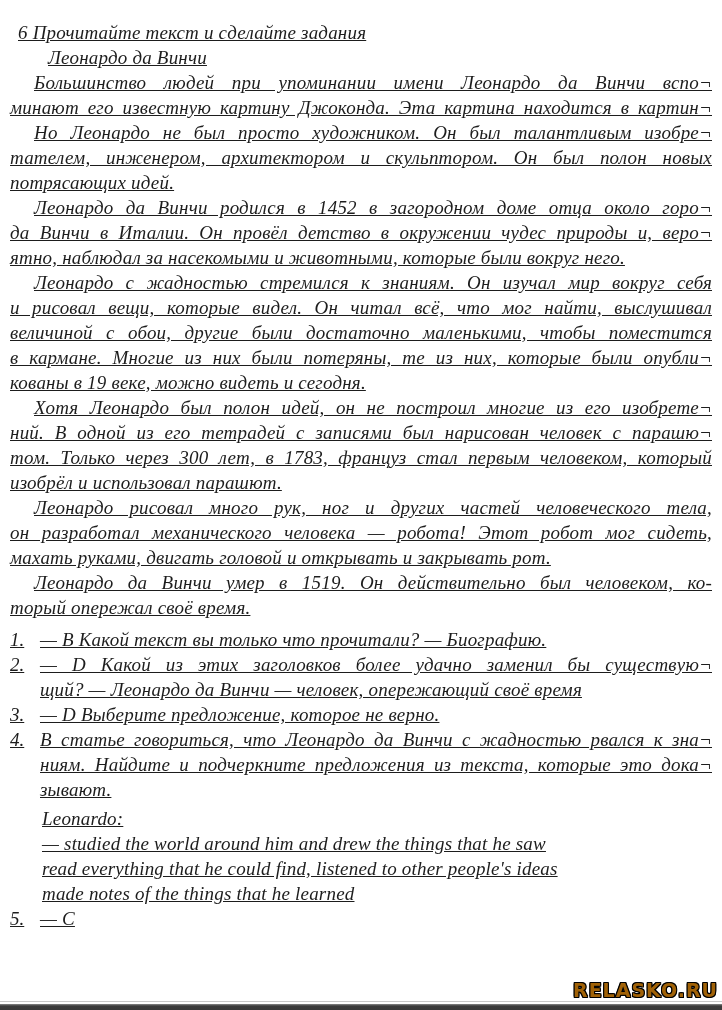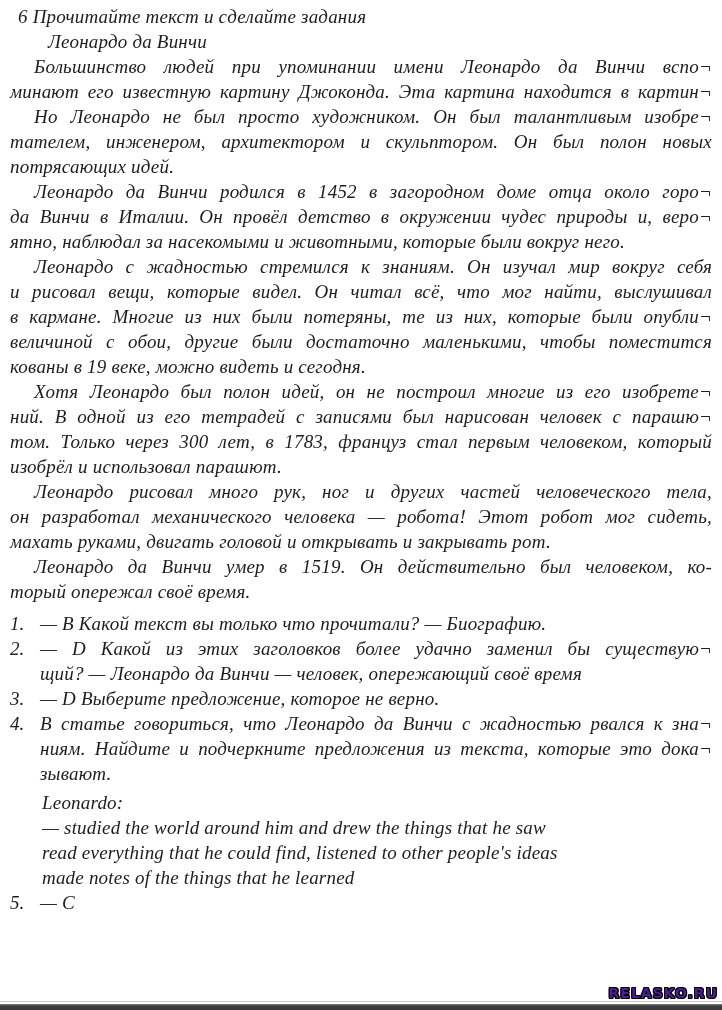--- a/index.html
+++ b/index.html
@@ -7,22 +7,23 @@
     width: 722px; height: 1010px;
     background: #ffffff;
     position: relative;
     overflow: hidden;
     font-family: "Liberation Serif", "DejaVu Serif", serif;
     font-style: italic;
     color: #1d1d1d;
   }
   .page {
     position: absolute; inset: 0;
-    padding: 4px 10px 0 10px;
+    padding: 20px 10px 0 10px;
     box-sizing: border-box;
+    text-decoration: underline;
   }
   .line {
     font-size: 19px;
     line-height: 25px;
     letter-spacing: 0.2px;
     white-space: normal;
   }
   .line.j {
     text-align: justify;
     text-align-last: justify;
@@ -35,22 +36,22 @@
   .tasks { margin-top: 7px; }
   .task-item { display: flex; }
   .task-num { flex: 0 0 30px; font-size: 19px; line-height: 25px; }
   .task-body { flex: 1; min-width: 0; }
   .answer-block { margin-top: 4px; margin-left: 32px; }
   .task5 { display: flex; }
   .watermark {
     position: absolute; right: 4px; bottom: 9px;
     font-family: "DejaVu Sans", sans-serif;
     font-style: normal; font-weight: bold;
-    font-size: 14px; letter-spacing: 1px;
-    color: #4c1d95;
+    font-size: 19px; letter-spacing: 1px;
+    color: #a16207;
     text-shadow:
       -1px -1px 0 #000, 1px -1px 0 #000,
       -1px  1px 0 #000, 1px  1px 0 #000,
        0   -1px 0 #000, 0    1px 0 #000,
       -1px  0   0 #000, 1px  0   0 #000;
   }
   .bottom-bar {
     position: absolute; left: 0; right: 0; bottom: 0;
     height: 9px;
     background: linear-gradient(to bottom, #c9c9c9 0px, #c9c9c9 1px, #ffffff 1px, #ffffff 3px, #8a8a8a 3px, #3c3c3c 5px, #3a3a3a 100%);
@@ -76,22 +77,22 @@
         <div class="line">потрясающих идей.</div>
       </div>
       <div class="para gap">
         <div class="line j ind">Леонардо да Винчи родился в 1452 в загородном доме отца около горо¬</div>
         <div class="line j">да Винчи в Италии. Он провёл детство в окружении чудес природы и, веро¬</div>
         <div class="line">ятно, наблюдал за насекомыми и животными, которые были вокруг него.</div>
       </div>
       <div class="para">
         <div class="line j ind">Леонардо с жадностью стремился к знаниям. Он изучал мир вокруг себя</div>
         <div class="line j">и рисовал вещи, которые видел. Он читал всё, что мог найти, выслушивал</div>
+        <div class="line j">величиной с обои, другие были достаточно маленькими, чтобы поместится</div>
         <div class="line j">в кармане. Многие из них были потеряны, те из них, которые были опубли¬</div>
-        <div class="line j">величиной с обои, другие были достаточно маленькими, чтобы поместится</div>
         <div class="line">кованы в 19 веке, можно видеть и сегодня.</div>
       </div>
       <div class="para">
         <div class="line j ind">Хотя Леонардо был полон идей, он не построил многие из его изобрете¬</div>
         <div class="line j">ний. В одной из его тетрадей с записями был нарисован человек с парашю¬</div>
         <div class="line j">том. Только через 300 лет, в 1783, француз стал первым человеком, который</div>
         <div class="line">изобрёл и использовал парашют.</div>
       </div>
       <div class="para">
         <div class="line j ind">Леонардо рисовал много рук, ног и других частей человеческого тела,</div>

